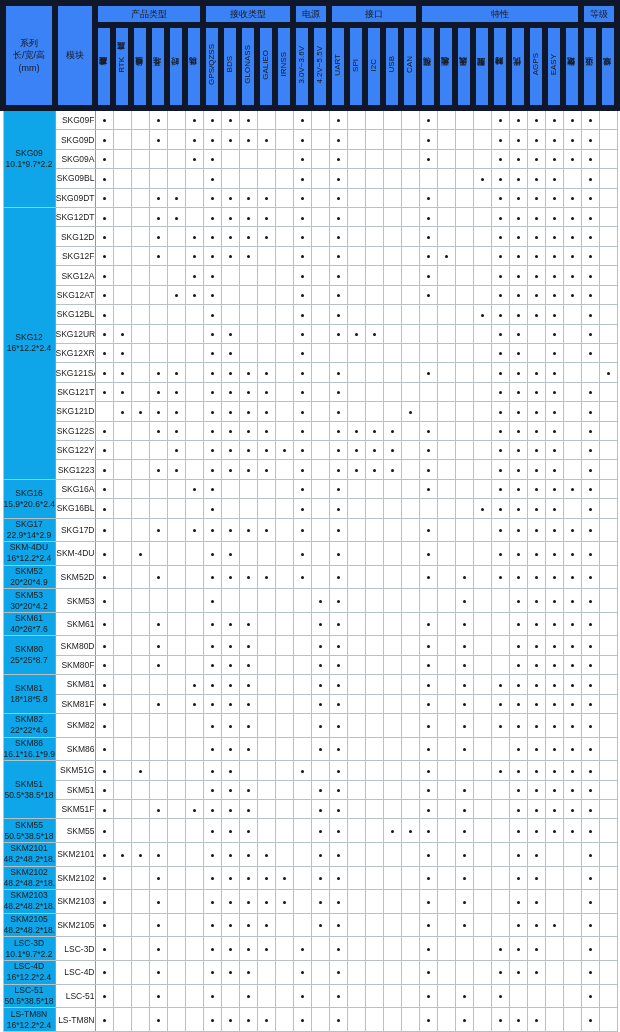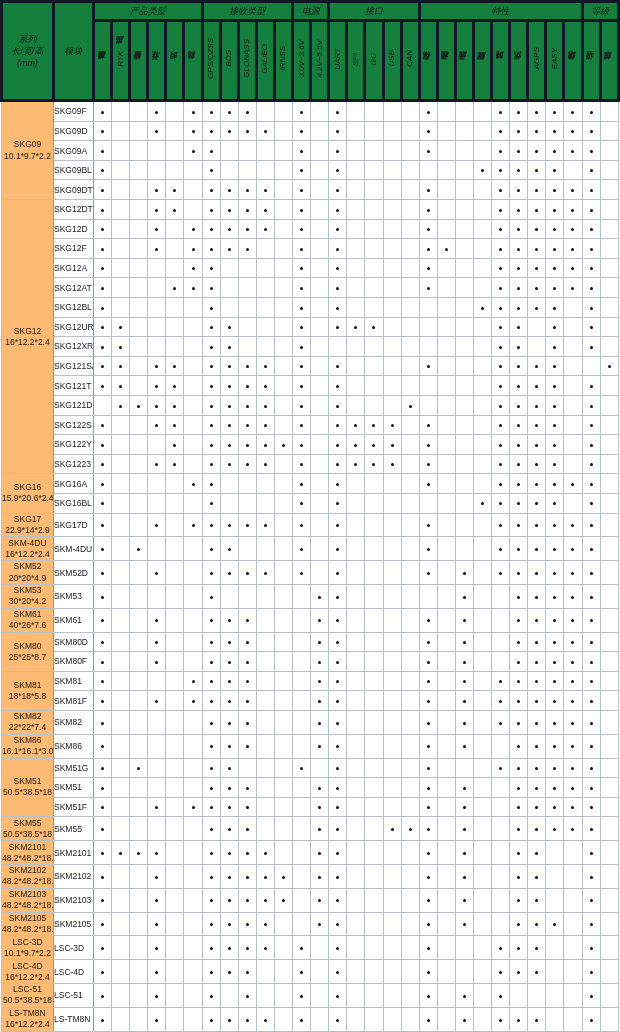--- a/index.html
+++ b/index.html
@@ -3,29 +3,29 @@
 <meta charset="utf-8">
 <style>
   html,body{margin:0;padding:0;background:#fff;}
   .wrap{width:620px;height:1032px;overflow:hidden;background:#fff;}
   table.matrix{
     width:620px;height:1032px;border-collapse:collapse;table-layout:fixed;
     font-family:"Liberation Sans","DejaVu Sans",sans-serif;color:#1a1a1a;
     border:1px solid #5f6d73;
   }
   th,td{border:1px solid #b7c2c7;padding:0;overflow:hidden;}
-  thead th{background:#15803d;font-weight:normal;border:3px solid #0f172a;font-style:italic;}
+  thead th{background:#3b82f6;font-weight:normal;border:6px solid #0f172a;}
   th.corner{font-size:8.5px;white-space:pre-line;line-height:1.35;}
   th.module-h{font-size:9px;}
   tr.grow th{height:16px;font-size:9px;}
   tr.hrow th{height:77px;vertical-align:middle;text-align:center;}
   .rot{writing-mode:vertical-rl;transform:rotate(180deg);display:inline-block;
        font-size:8px;line-height:1;white-space:nowrap;max-height:72px;}
-  td.series-cell{font-size:8.5px;text-align:center;line-height:1.3;background:#fdba74;border-right:1px solid #8d9aa0;}
-  td.module-cell{font-size:8.5px;text-align:left;border-right:1px solid #8d9aa0;}
+  td.series-cell{font-size:8.5px;text-align:center;line-height:1.3;background:#0ea5e9;border-right:1px solid #8d9aa0;}
+  td.module-cell{font-size:8.5px;text-align:right;border-right:1px solid #8d9aa0;}
   td.dot-cell{text-align:center;vertical-align:middle;}
   .dot{display:inline-block;width:3px;height:3px;border-radius:50%;background:#141414;vertical-align:middle;}
   tr.series-start td{border-top:1.5px solid #6e6e6e;}
   .gsep{border-left:1.5px solid #8d9aa0 !important;}
   thead .gsep{border-left:1.5px solid #6f93a3 !important;}
 </style>
 </head>
 <body>
 
 <div class="wrap">
@@ -1105,21 +1105,21 @@
           <td class="dot-cell"><span class="dot"></span></td>
           <td class="dot-cell"><span class="dot"></span></td>
           <td class="dot-cell"><span class="dot"></span></td>
           <td class="dot-cell"><span class="dot"></span></td>
           <td class="dot-cell gsep"><span class="dot"></span></td>
           <td class="dot-cell"></td>
         </tr>
         <tr class="series-start">
           <td rowspan="1" class="series-cell">
             <div>SKM82</div>
-            <div>22*22*7.4</div>
+            <div>22*22*4.6</div>
           </td>
           <td class="module-cell">SKM82</td>
           <td class="dot-cell gsep"><span class="dot"></span></td>
           <td class="dot-cell"></td>
           <td class="dot-cell"></td>
           <td class="dot-cell"></td>
           <td class="dot-cell"></td>
           <td class="dot-cell"></td>
           <td class="dot-cell gsep"><span class="dot"></span></td>
           <td class="dot-cell"><span class="dot"></span></td>
@@ -1141,21 +1141,21 @@
           <td class="dot-cell"><span class="dot"></span></td>
           <td class="dot-cell"><span class="dot"></span></td>
           <td class="dot-cell"><span class="dot"></span></td>
           <td class="dot-cell"><span class="dot"></span></td>
           <td class="dot-cell gsep"><span class="dot"></span></td>
           <td class="dot-cell"></td>
         </tr>
         <tr class="series-start">
           <td rowspan="1" class="series-cell">
             <div>SKM86</div>
-            <div>16.1*16.1*3.0</div>
+            <div>16.1*16.1*9.9</div>
           </td>
           <td class="module-cell">SKM86</td>
           <td class="dot-cell gsep"><span class="dot"></span></td>
           <td class="dot-cell"></td>
           <td class="dot-cell"></td>
           <td class="dot-cell"></td>
           <td class="dot-cell"></td>
           <td class="dot-cell"></td>
           <td class="dot-cell gsep"><span class="dot"></span></td>
           <td class="dot-cell"><span class="dot"></span></td>

